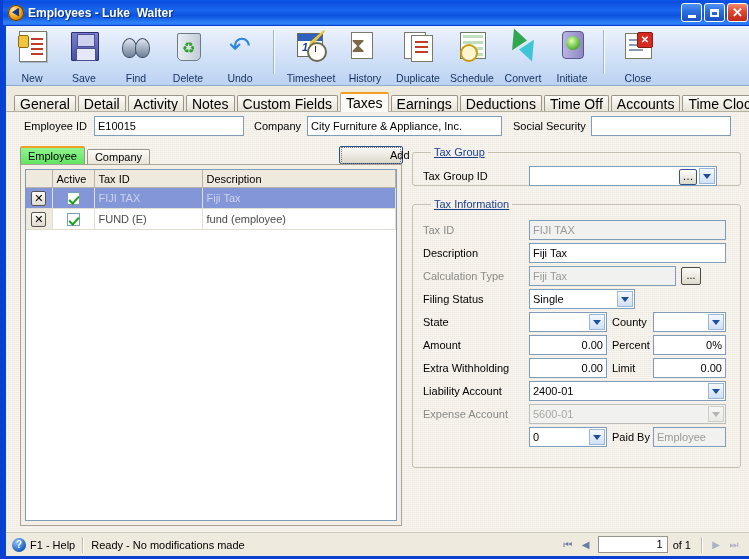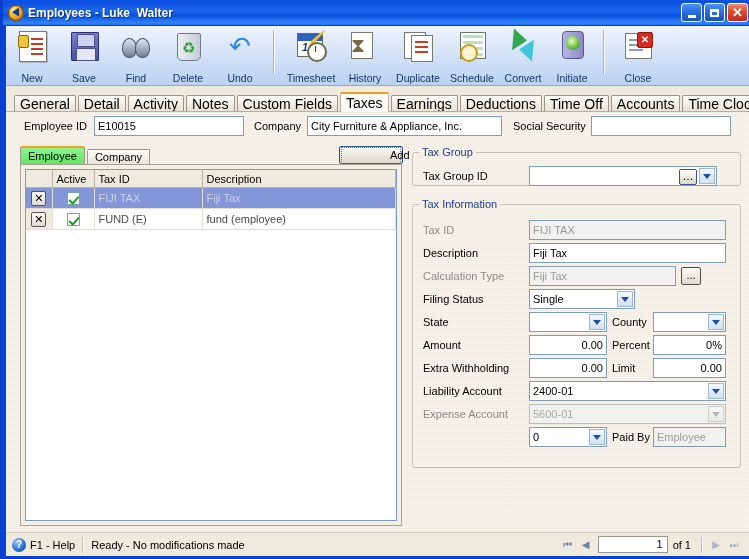--- a/index.html
+++ b/index.html
@@ -209,21 +209,21 @@
     border:solid #17a017;border-width:0 2px 2px 0;transform:rotate(42deg);
   }
 
   
   fieldset.fs{
     position:absolute;box-sizing:border-box;margin:0;
     border:1px solid #c4bfb2;border-radius:3px;padding:0;
     background:transparent;
   }
   fieldset.fs > legend{
-    font-size:11px;color:#1a3f8f;padding:0 3px;margin-left:6px;
+    font-size:11px;color:#1a3f8f;padding:0 3px;margin-left:18px;text-decoration:underline;
   }
   
   #taxgroup{left:406px;top:34px;width:329px;height:40px;}
   #taxinfo{left:406px;top:86px;width:329px;height:270px;}
 
   .flabel{position:absolute;font-size:11px;color:#000;line-height:20px;}
   .flabel.dis{color:#8a8a86;}
   .ddwrap{position:absolute;box-sizing:border-box;height:20px;border:1px solid #7f9db9;background:#fff;}
   .ddwrap.dis{background:#f1f1ef;border-color:#bcbcb8;}
   .ddwrap .val{position:absolute;left:3px;top:0;line-height:18px;font-size:11px;color:#000;}

